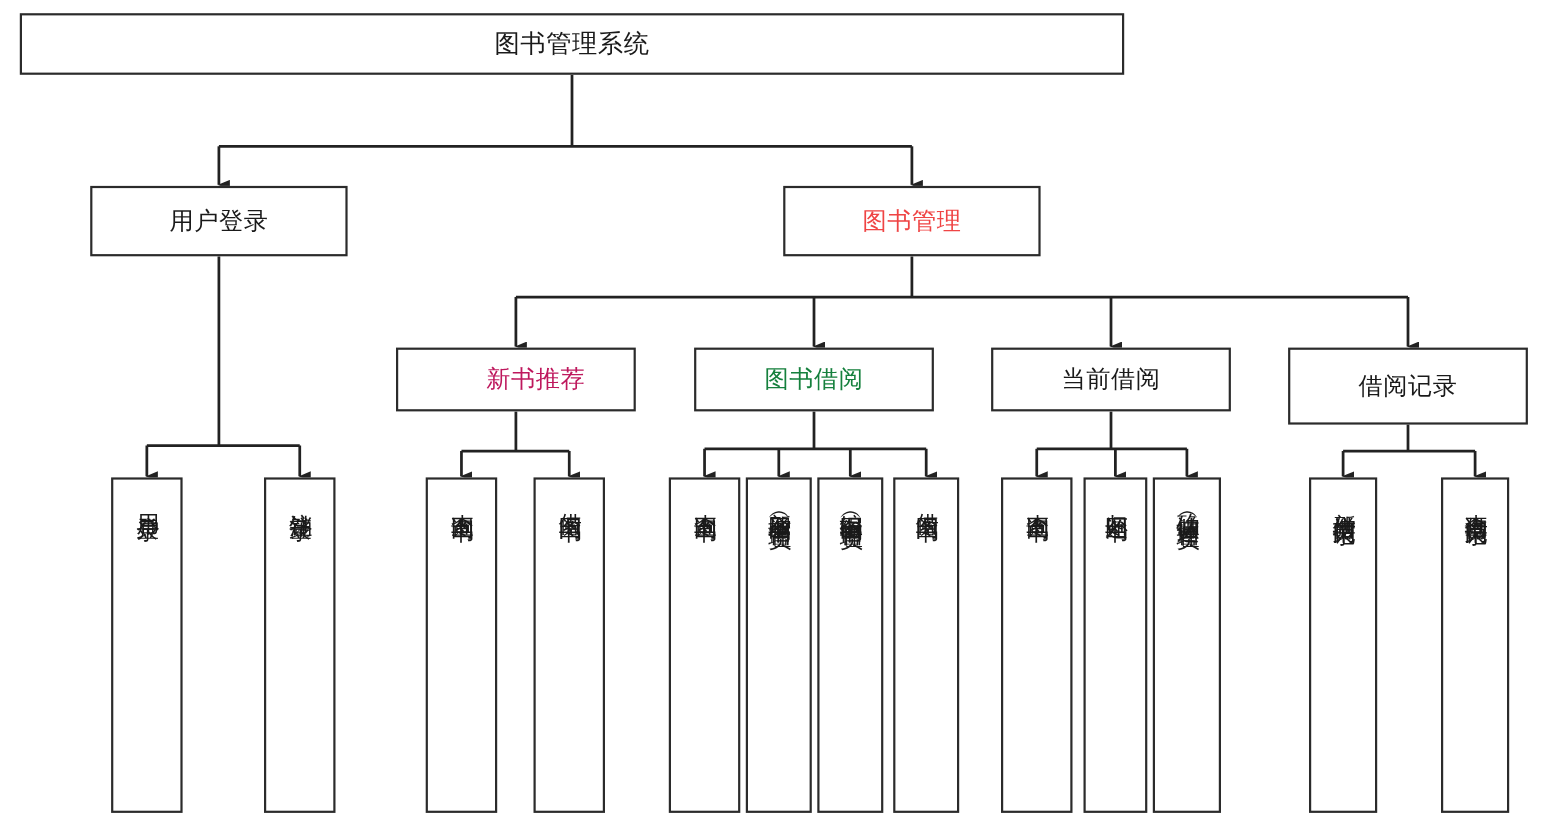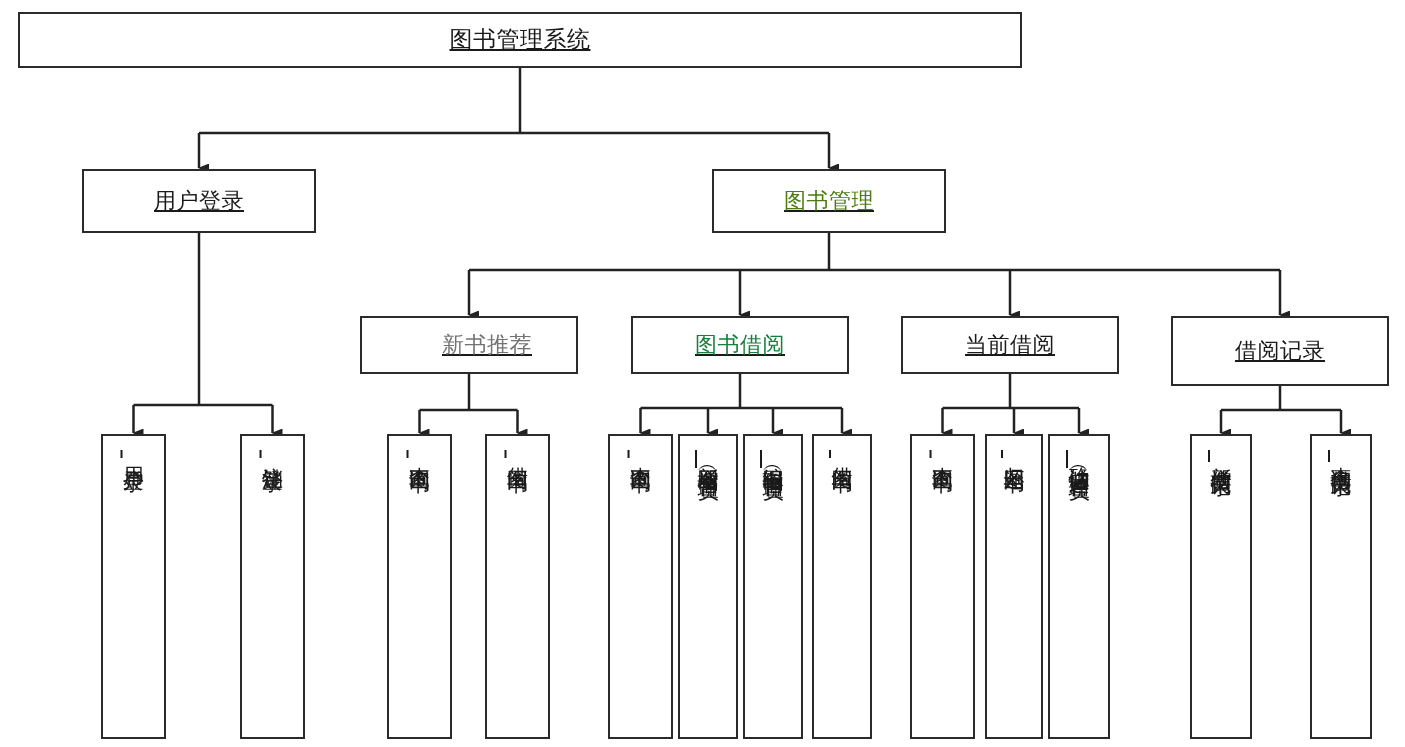--- a/index.html
+++ b/index.html
@@ -27,21 +27,20 @@
   }
   .node {
     position: absolute;
     box-sizing: border-box;
     background: #ffffff;
     border: 2px solid #2b2b2b;
     display: flex;
     align-items: center;
     justify-content: center;
     color: #1a1a1a;
-    text-decoration: underline;
   }
   .node-label {
     display: block;
     text-align: center;
     line-height: 1.18;
     letter-spacing: 0.5px;
   }
   .node.horizontal .node-label {
     font-size: 22px;
     writing-mode: horizontal-tb;
@@ -119,24 +118,24 @@
   </svg>
 
   <div id="node-layer">
       <div class="node horizontal root" style="left: 18px; top: 12px; width: 1004px; height: 56px; border-color: rgb(43, 43, 43); background: rgb(255, 255, 255);">
         <span class="node-label" style="color: rgb(26, 26, 26);">图书管理系统</span>
       </div>
       <div class="node horizontal level2" style="left: 82px; top: 169px; width: 234px; height: 64px; border-color: rgb(43, 43, 43); background: rgb(255, 255, 255);">
         <span class="node-label" style="color: rgb(26, 26, 26);">用户登录</span>
       </div>
       <div class="node horizontal level2" style="left: 712px; top: 169px; width: 234px; height: 64px; border-color: rgb(43, 43, 43); background: rgb(255, 255, 255);">
-        <span class="node-label" style="color: #4d7c0f;">图书管理</span>
+        <span class="node-label" style="color: #ef4444;">图书管理</span>
       </div>
       <div class="node horizontal level3" style="left: 360px; top: 316px; width: 218px; height: 58px; border-color: rgb(43, 43, 43); background: rgb(255, 255, 255);">
-        <span class="node-label" style="color: #737373; margin-left: 36px;">新书推荐</span>
+        <span class="node-label" style="color: #be185d; margin-left: 36px;">新书推荐</span>
       </div>
       <div class="node horizontal level3" style="left: 631px; top: 316px; width: 218px; height: 58px; border-color: rgb(43, 43, 43); background: rgb(255, 255, 255);">
         <span class="node-label" style="color: #15803d;">图书借阅</span>
       </div>
       <div class="node horizontal level3" style="left: 901px; top: 316px; width: 218px; height: 58px; border-color: rgb(43, 43, 43); background: rgb(255, 255, 255);">
         <span class="node-label" style="color: rgb(26, 26, 26); text-align: center;">当前借阅</span>
       </div>
       <div class="node horizontal level3" style="left: 1171px; top: 316px; width: 218px; height: 70px; border-color: rgb(43, 43, 43); background: rgb(255, 255, 255);">
         <span class="node-label" style="color: rgb(26, 26, 26);">借阅记录</span>
       </div>

